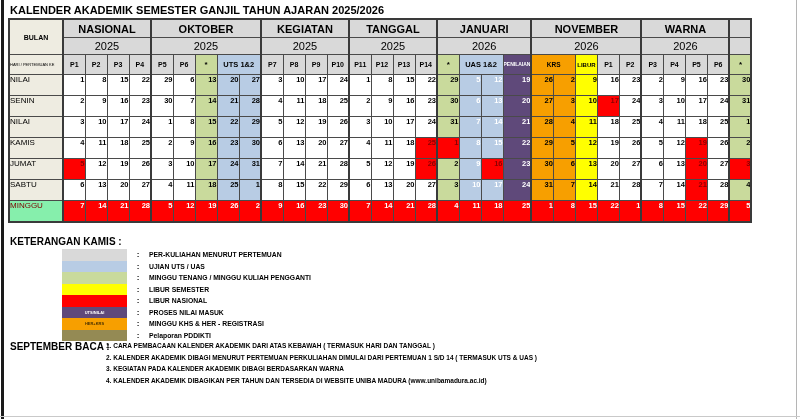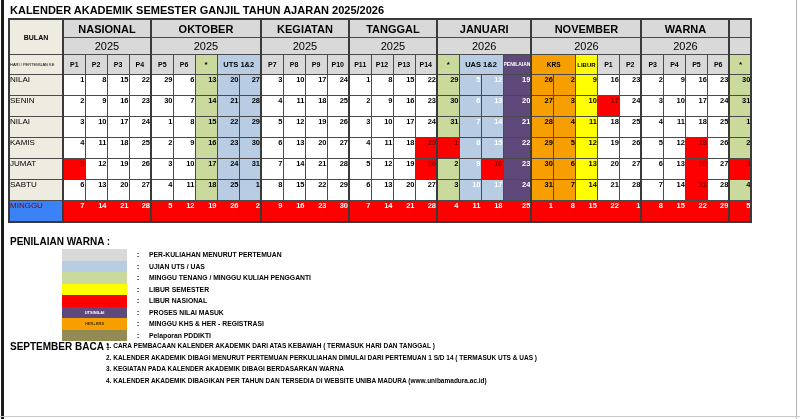--- a/index.html
+++ b/index.html
@@ -339,21 +339,21 @@
         <td class="num" style="background:#FFFF00;color:#000000">14</td>
         <td class="num" style="background:#FFFFFF;color:#000000">21</td>
         <td class="num" style="background:#FFFFFF;color:#000000">28</td>
         <td class="num gs" style="background:#FFFFFF;color:#000000">7</td>
         <td class="num" style="background:#FFFFFF;color:#000000">14</td>
         <td class="num" style="background:#FF0000;color:#8B0000">21</td>
         <td class="num" style="background:#FFFFFF;color:#000000">28</td>
         <td class="num gs" style="background:#C9DA9C;color:#000000">4</td>
       </tr>
       <tr class="r-day">
-        <td class="daylabel" style="background:#3b82f6;color:#7F0000">MINGGU</td>
+        <td class="daylabel" style="background:#86efac;color:#7F0000">MINGGU</td>
         <td class="num gs" style="background:#FF0000;color:#FFFFFF">7</td>
         <td class="num" style="background:#FF0000;color:#FFFFFF">14</td>
         <td class="num" style="background:#FF0000;color:#FFFFFF">21</td>
         <td class="num" style="background:#FF0000;color:#FFFFFF">28</td>
         <td class="num gs" style="background:#FF0000;color:#FFFFFF">5</td>
         <td class="num" style="background:#FF0000;color:#FFFFFF">12</td>
         <td class="num" style="background:#FF0000;color:#FFFFFF">19</td>
         <td class="num" style="background:#FF0000;color:#FFFFFF">26</td>
         <td class="num" style="background:#FF0000;color:#FFFFFF">2</td>
         <td class="num gs" style="background:#FF0000;color:#FFFFFF">9</td>
@@ -375,21 +375,21 @@
         <td class="num" style="background:#FF0000;color:#FFFFFF">1</td>
         <td class="num gs" style="background:#FF0000;color:#FFFFFF">8</td>
         <td class="num" style="background:#FF0000;color:#FFFFFF">15</td>
         <td class="num" style="background:#FF0000;color:#FFFFFF">22</td>
         <td class="num" style="background:#FF0000;color:#FFFFFF">29</td>
         <td class="num gs" style="background:#FF0000;color:#FFFFFF">5</td>
       </tr>
     </tbody>
   </table>
 
-<div class="legend-heading">PENILAIAN WARNA :</div>
+<div class="legend-heading">KETERANGAN KAMIS :</div>
 <div class="legend">
     <div class="legend-row">
       <div class="legend-swatch" style="background:#D9D9D9;color:#000000"></div>
       <div class="legend-colon">:</div>
       <div class="legend-label">PER-KULIAHAN MENURUT PERTEMUAN</div>
     </div>
     <div class="legend-row">
       <div class="legend-swatch" style="background:#B8CCE4;color:#000000"></div>
       <div class="legend-colon">:</div>
       <div class="legend-label">UJIAN UTS / UAS</div>

